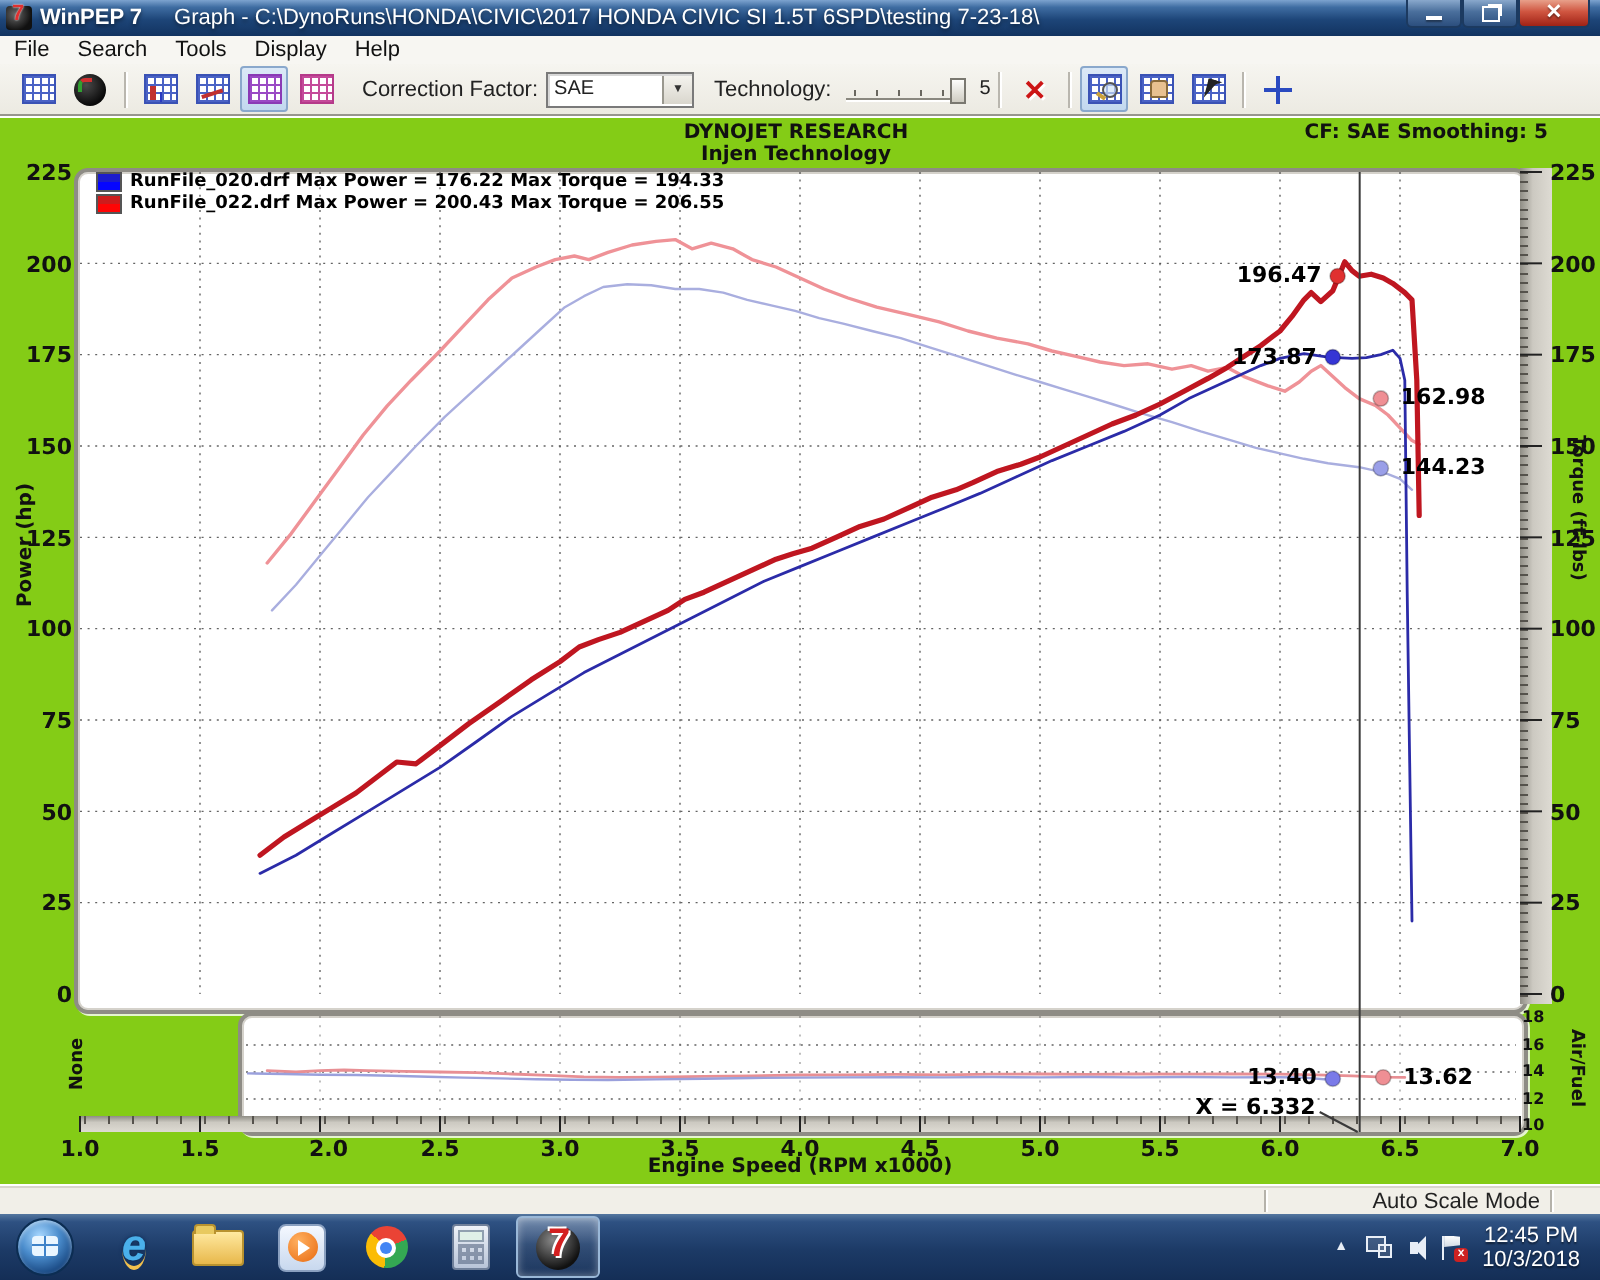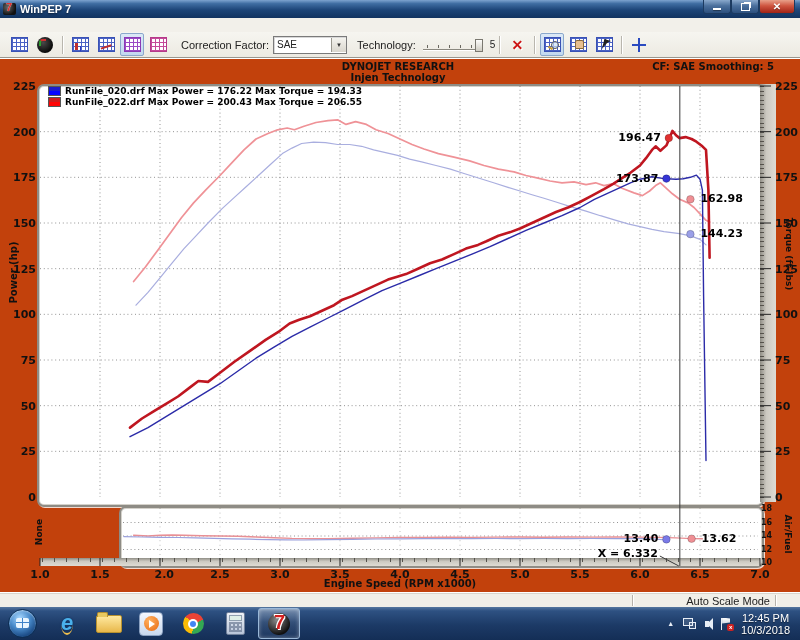--- a/index.html
+++ b/index.html
@@ -52,21 +52,21 @@
   .combo{width:72px;height:16px;background:#fff;border:1px solid #7a7a7a;box-shadow:inset 1px 1px 0 #d8d8d8;display:flex;align-items:center;font-size:10px;}
   .combo-text{flex:1;padding-left:3px;}
   .combo-btn{width:14px;height:14px;background:linear-gradient(#f4f3ee,#d9d6cd);border-left:1px solid #9a988f;
     display:flex;align-items:center;justify-content:center;font-size:6px;color:#333;}
   .slider{width:60px;height:14px;position:relative;margin:0 3px;}
   .slider-track{position:absolute;left:0;right:0;top:11px;height:1px;background:#8a887f;box-shadow:0 1px 0 #fff;}
   .slider-dot{position:absolute;top:7px;width:1px;height:3px;background:#6a6860;}
   .slider-thumb{position:absolute;right:0;top:1px;width:6px;height:11px;background:linear-gradient(#fdfdfb,#cfccc2);border:1px solid #7a7870;}
   .smooth-val{margin-left:4px;font-size:10px;}
   
-  .content{position:absolute;left:0;top:58px;width:800px;height:534px;background:#c2410c;border-top:1px solid #fff;}
+  .content{position:absolute;left:0;top:58px;width:800px;height:534px;background:#84cc16;border-top:1px solid #fff;}
   .chart-text{position:absolute;font-family:"DejaVu Sans",sans-serif;color:#111;}
   .hdr{font-size:10px;font-weight:bold;text-align:center;left:40px;width:716px;}
   .panel{position:absolute;background:#fff;border:2px solid #8e8c85;border-radius:7px;box-shadow:inset 0 0 0 1px #d5d2cb,1px 1px 0 #fffc;}
   .vband{position:absolute;left:760px;top:84px;width:16px;height:418px;background:linear-gradient(90deg,#8f8d85,#ccc9c1 40%,#dedbd3);}
   .vband::before{content:"";position:absolute;left:0;top:2px;bottom:2px;width:4px;
     background:repeating-linear-gradient(180deg,#55524c 0 1px,transparent 1px 4.57px);}
   .hband{position:absolute;left:40px;top:558px;width:720px;height:8px;background:linear-gradient(180deg,#8f8d85,#ccc9c1 40%,#dedbd3);}
   .hband::before{content:"";position:absolute;left:2px;right:2px;top:0;height:4px;
     background:repeating-linear-gradient(90deg,#55524c 0 1px,transparent 1px 12px);}
   .rot{position:absolute;font-family:"DejaVu Sans",sans-serif;font-weight:bold;font-size:10px;color:#111;text-align:center;}
@@ -124,33 +124,41 @@
   .clock{font-size:11px;text-align:center;line-height:12px;margin-right:6px;text-shadow:0 1px 1px #0008;}
 </style>
 </head>
 <body>
 
 <div class="screen">
 
   <div class="titlebar">
     <span class="app-ico"></span>
     <span class="title-app">WinPEP 7</span>
+    <span class="title-doc">Graph - C:\DynoRuns\HONDA\CIVIC\2017 HONDA CIVIC SI 1.5T 6SPD\testing 7-23-18\</span>
     <div class="winbtns">
       <div class="wbtn">
           <div class="glyph-min"></div>
         </div>
       <div class="wbtn">
           <div class="glyph-rest"></div>
         </div>
       <div class="wbtn close">
           <span class="glyph-x">✕</span>
         </div>
     </div>
   </div>
 
+  <div class="menubar">
+    <span class="menu-item">File</span>
+    <span class="menu-item">Search</span>
+    <span class="menu-item">Tools</span>
+    <span class="menu-item">Display</span>
+    <span class="menu-item">Help</span>
+  </div>
 
   <div class="toolbar">
     <div style="width:6px"></div>
     <div class="tbtn">
         <div class="gridico"></div>
       </div>
     <div class="tbtn">
         <div class="gaugeico"></div>
       </div>
     <div class="tsep"></div>

